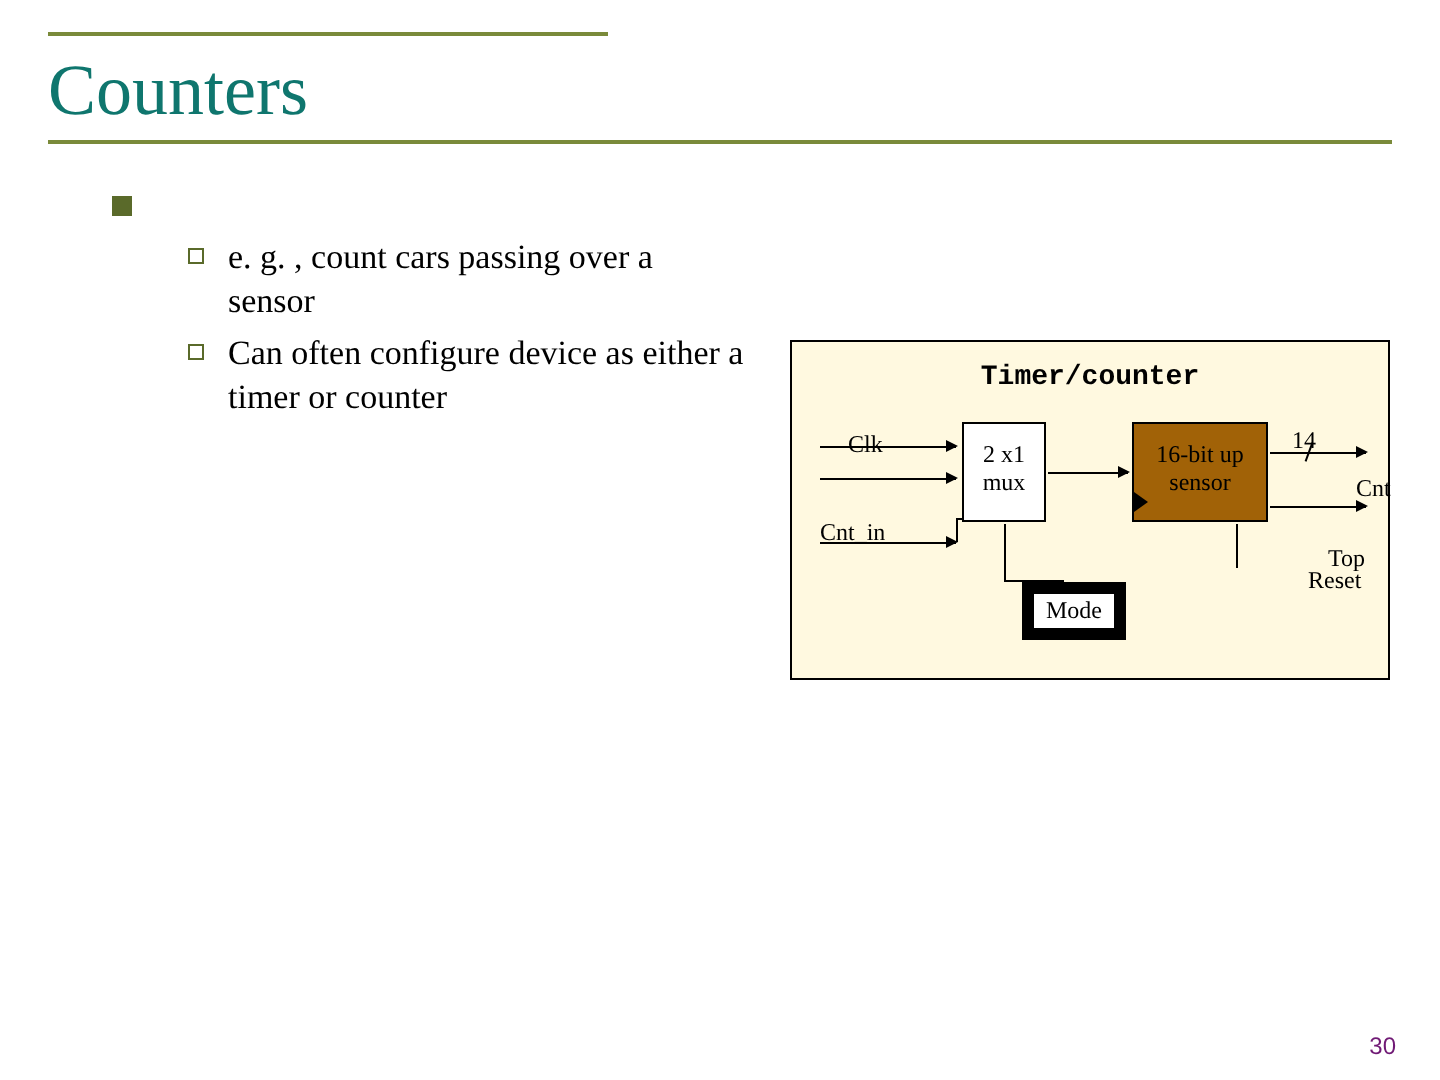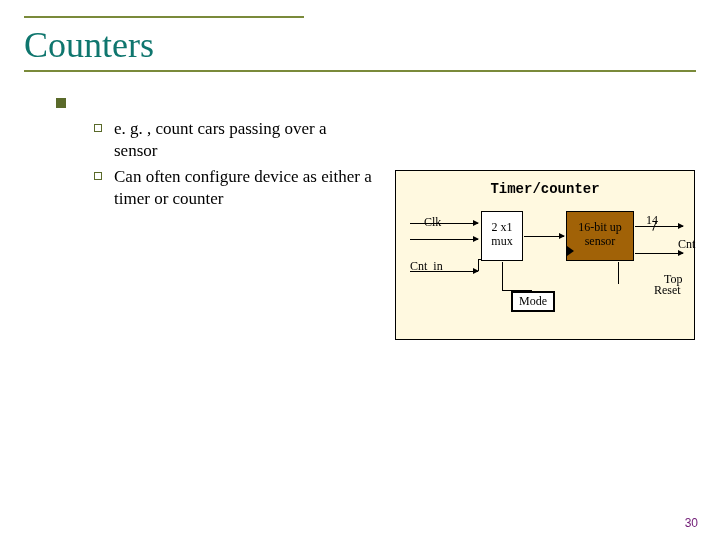--- a/index.html
+++ b/index.html
@@ -208,19 +208,19 @@
   <div class="arrow" style="top:55px; left:239px; width:48px;"></div>
   <div class="slash" style="top:50px; left:258px;"></div>
   <div class="dia-label" style="top:42px; left:250px;">14</div>
   <div class="dia-label" style="top:42px; left:282px;margin-top:24px;">Cnt</div>
 
   <div class="arrow" style="top:82px; left:239px; width:48px;"></div>
   <div class="dia-label" style="top:85px; left:268px;margin-top:16px;">Top</div>
 
   <div class="vline" style="top:91px; left:106px; height:28px;"></div>
   <div class="hline" style="top:119px; left:106px; width:30px;"></div>
-  <div class="dia-label" style="top:120px; left:115px; border:2px solid #000000; padding:1px 6px; background:#fff;">Mode</div>
+  <div class="dia-label" style="top:120px; left:115px; border:6px solid #000000; padding:1px 6px; background:#fff;">Mode</div>
 
   <div class="vline" style="top:91px; left:222px; height:22px;"></div>
   <div class="dia-label" style="top:112px; left:210px;margin-left:48px;">Reset</div>
 </div>
 
 <div class="page-num">30</div>
 
 </body></html>

